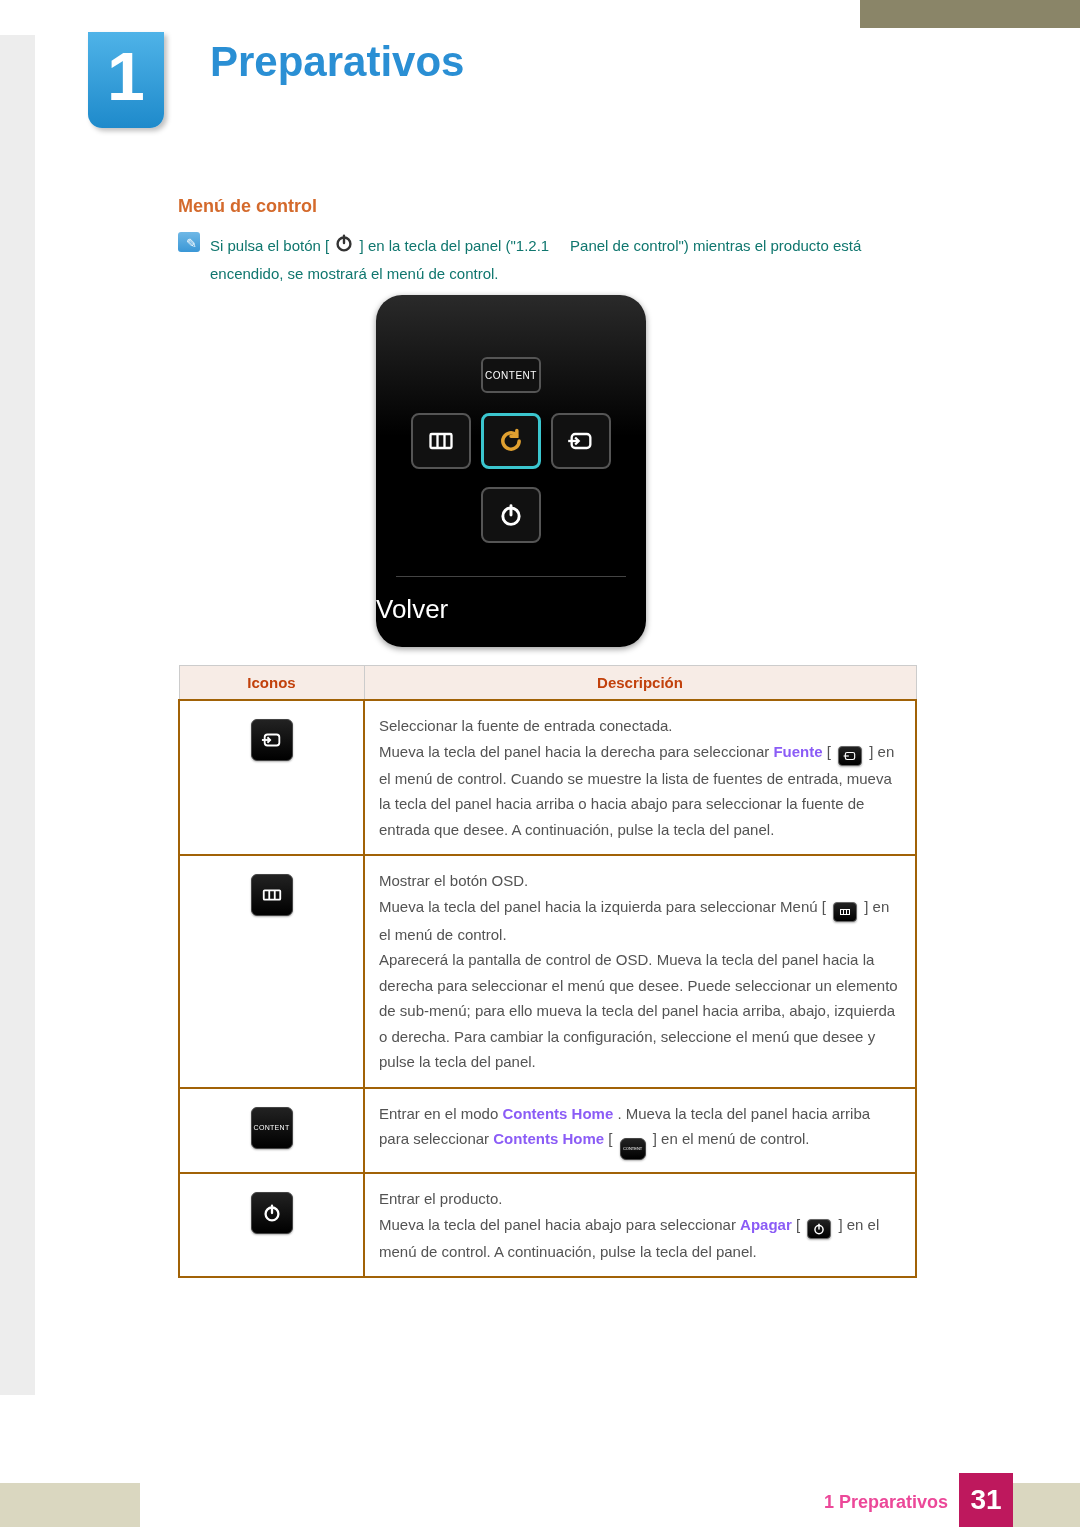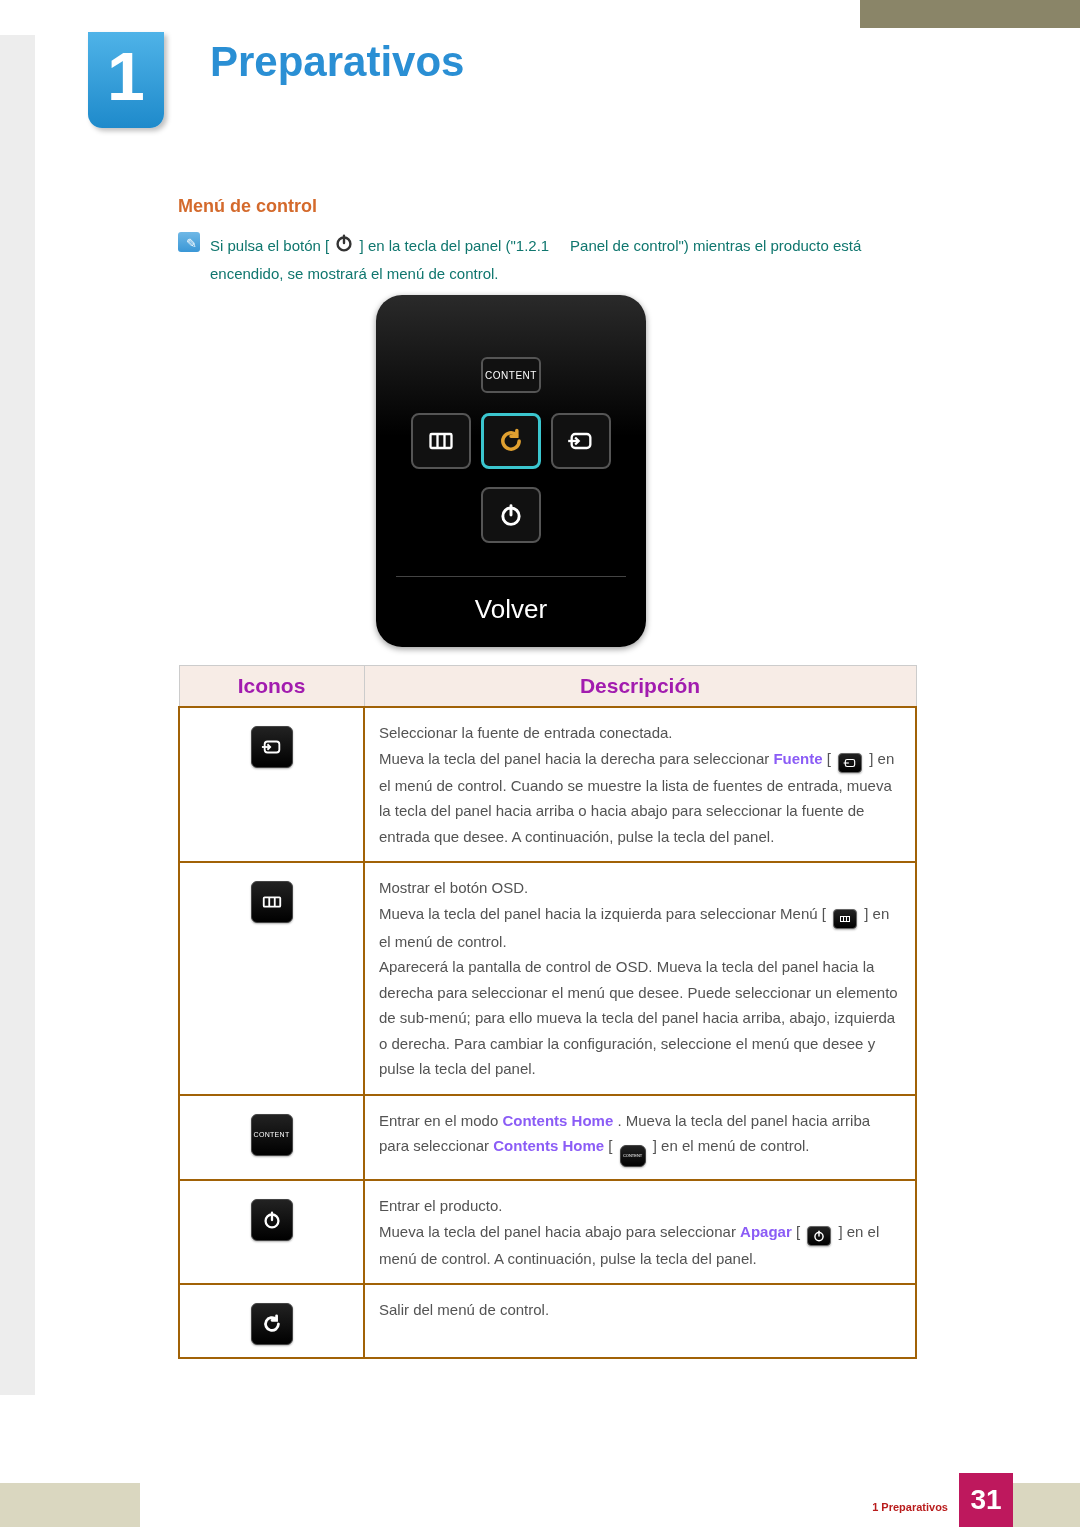--- a/index.html
+++ b/index.html
@@ -109,21 +109,21 @@
   .dev-btn.center { border:3px solid #3bc6cf; }
   .device .power-btn {
     position:absolute; top:192px; left:105px;
   }
   .device .divider {
     position:absolute; bottom:70px; left:20px; right:20px;
     height:1px; background:#444;
   }
   .device .volver {
     position:absolute; bottom:22px; left:0; right:0;
-    text-align:center; font-size:26px;
+    font-size:26px;
   }
 
   
   .tile {
     display:inline-block;
     background:linear-gradient(#222,#000);
     border-radius:6px;
     border:1px solid #444;
     box-shadow:0 1px 2px rgba(0,0,0,.3);
   }
@@ -140,25 +140,25 @@
   .icon-table {
     position:absolute;
     top:665px; left:178px;
     width:739px;
     border-collapse:collapse;
     font-size:15px;
     color:#535353;
   }
   .icon-table th {
     background:#f7ece6;
-    color:#a21caf;
+    color:#c2410c;
     font-weight:bold;
     padding:8px 10px;
     border:1px solid #ccc;
-    font-size:21px;
+    font-size:15px;
   }
   .icon-table th:first-child { width:185px; }
   .icon-table td {
     border:2px solid #a16207;
     padding:12px 14px;
     vertical-align:top;
     line-height:1.7;
   }
   .icon-table td:first-child { text-align:center; vertical-align:top; padding-top:18px; }
   .hl { color:#8b5cf6; font-weight:bold; }
@@ -177,21 +177,21 @@
   .footer-bar.right { right:0; width:108px; }
   .page-num {
     position:absolute; right:67px; bottom:0;
     width:54px; height:54px;
     background:#be185d;
     color:#fff; font-size:28px; font-weight:bold;
     display:flex; align-items:center; justify-content:center;
   }
   .footer-text {
     position:absolute; right:132px; bottom:14px;
-    font-size:11px; font-weight:bold; color:#b91c1c;
+    font-size:18px; font-weight:bold; color:#ec4899;
   }
 
   
   svg.ic { width:22px; height:22px; }
   svg.ic-lg { width:28px; height:28px; }
 </style>
 </head>
 <body>
 
 <div class="top-bar"></div>
@@ -355,35 +355,20 @@
                 <svg width="14" height="14" viewBox="0 0 24 24" fill="none" stroke="#fff" stroke-width="2.5" stroke-linecap="round">
                   <circle cx="12" cy="13" r="7"></circle>
                   <line x1="12" y1="4" x2="12" y2="12"></line>
                 </svg>
               </span></span>
         <span>] en el menú de control. A continuación, pulse la tecla del panel.</span>
       </div>
     </td>
   </tr>
 
-  <tr>
-    <td>
-      <span class="tile tile-lg">
-        <span class="glyph">
-              <svg class="ic" viewBox="0 0 24 24" fill="none" stroke="#fff" stroke-width="3" stroke-linecap="round">
-                <path d="M19 12a7 7 0 1 1-2.3-5.2"></path>
-                <polyline points="17 3 17 8 12 8"></polyline>
-              </svg>
-            </span>
-      </span>
-    </td>
-    <td>
-      <div>Salir del menú de control.</div>
-    </td>
-  </tr>
 </tbody>
   </table>
 
 <div class="footer">
   <div class="footer-bar left"></div>
   <div class="footer-bar right"></div>
   <div class="footer-text">1 Preparativos</div>
   <div class="page-num">31</div>
 </div>
 

